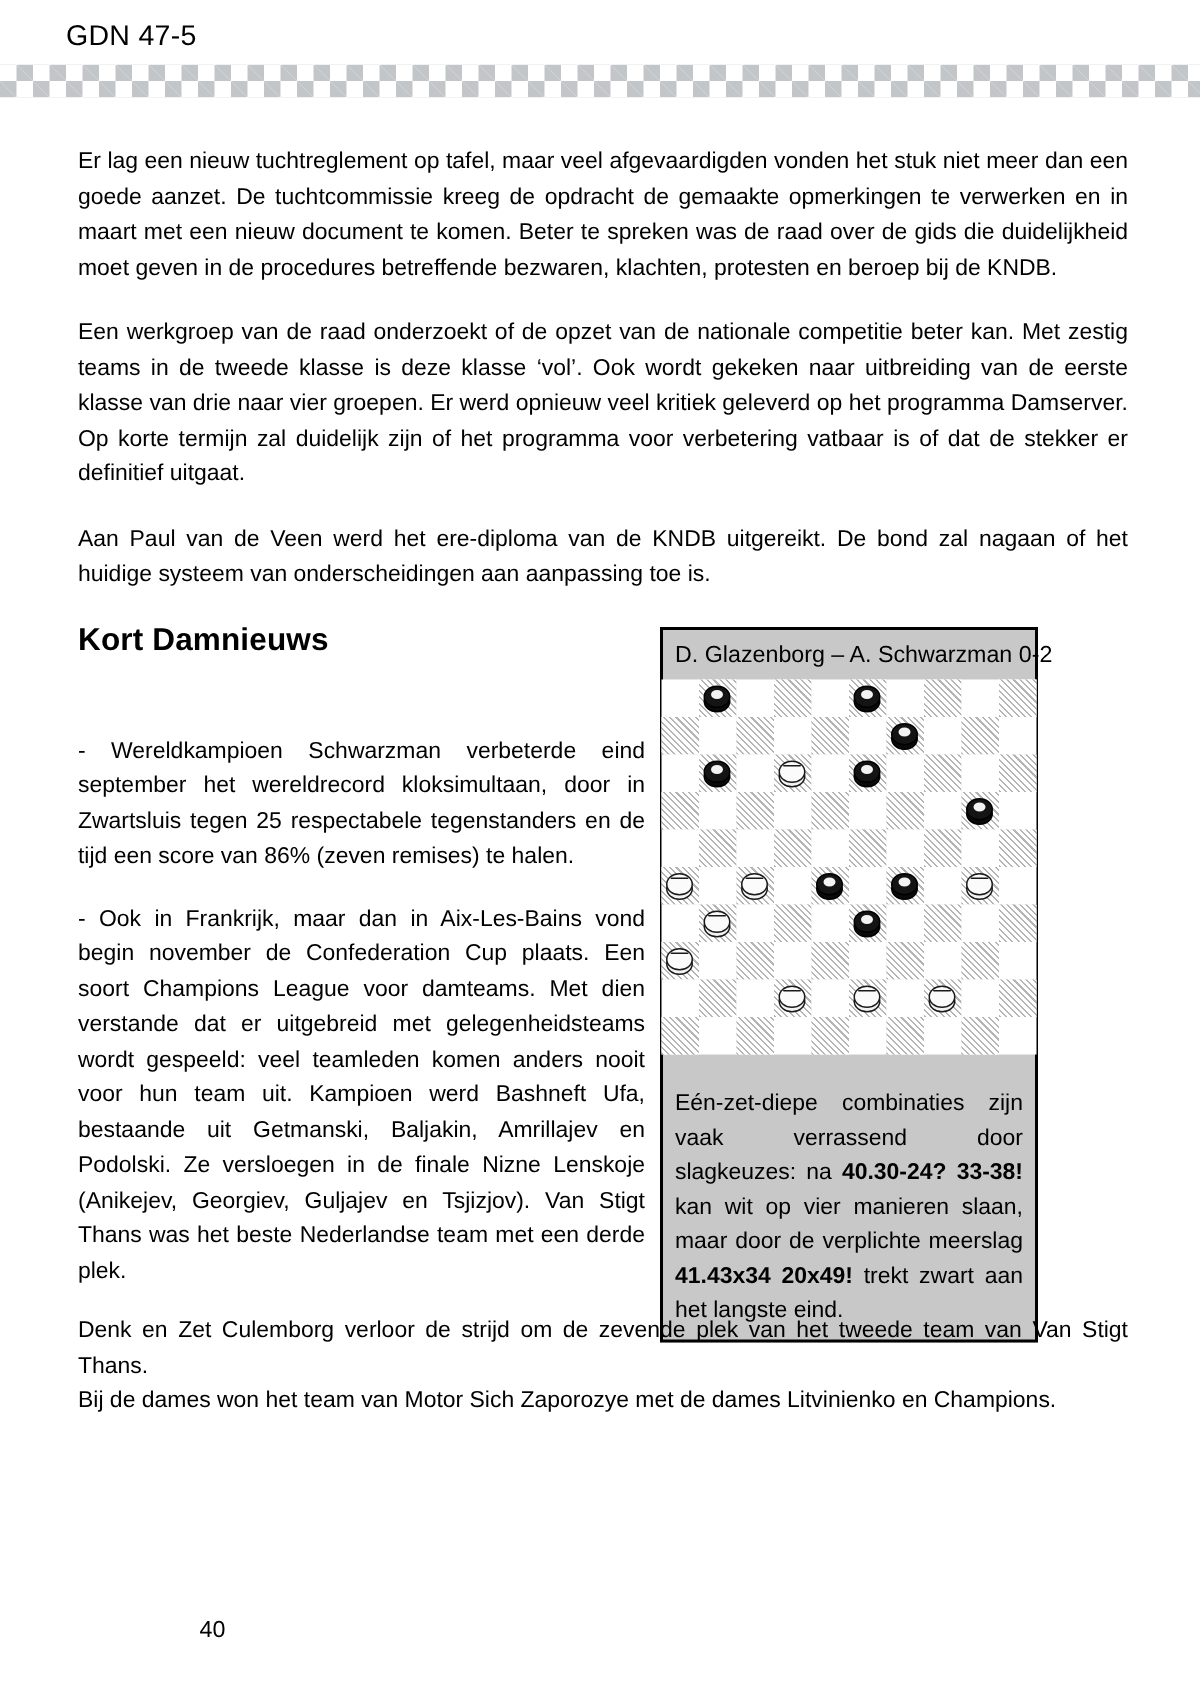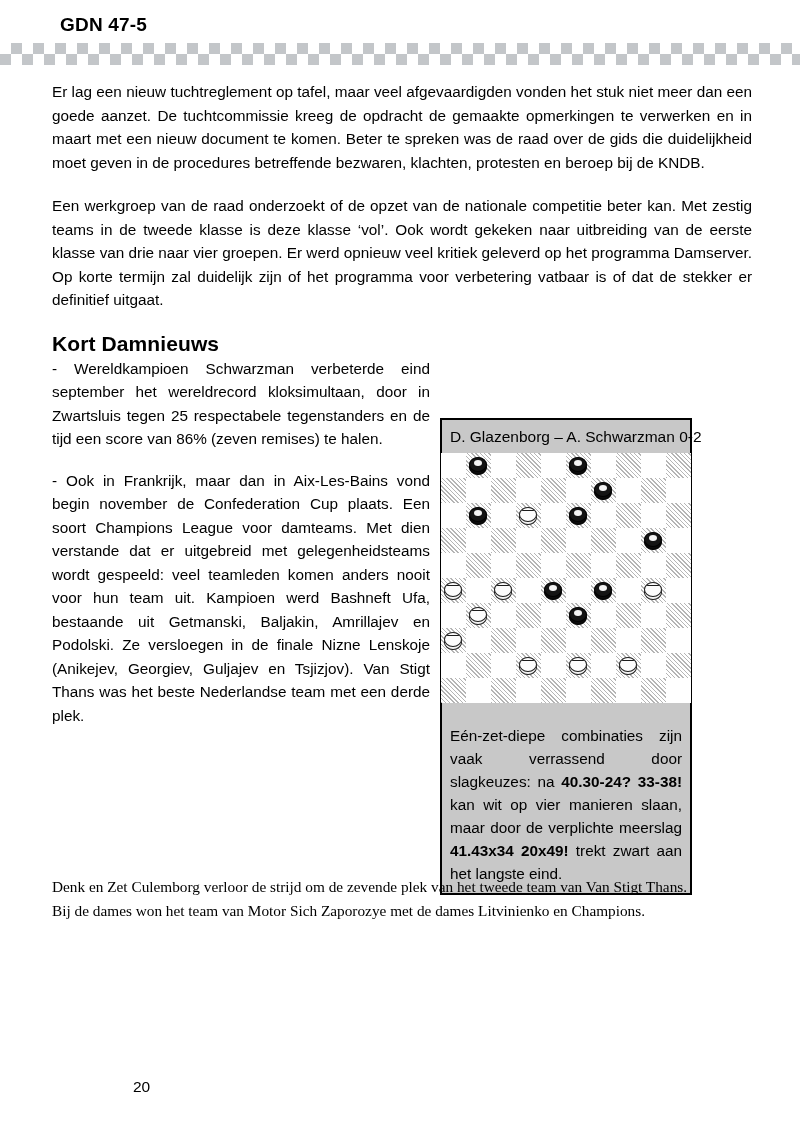--- a/index.html
+++ b/index.html
@@ -17,69 +17,70 @@
   }
 
   
   .page-header {
     position: absolute;
     left: 0; top: 0;
     width: 800px;
   }
   .header-title {
     position: absolute;
-    left: 60px;
+    left: 44px;
     top: 14px;
     font-size: 19px;
-    font-weight: bold;
+    font-weight: normal;
     letter-spacing: 0.2px;
   }
   .checker-strip {
     position: absolute;
     left: 0;
     top: 43px;
     width: 800px;
     height: 22px;
     background-color: #ffffff;
     background-image:
       linear-gradient(45deg, #c3c6c9 25%, transparent 25%, transparent 75%, #c3c6c9 75%),
       linear-gradient(45deg, #c3c6c9 25%, transparent 25%, transparent 75%, #c3c6c9 75%);
     background-size: 22px 22px;
     background-position: 0 0, 11px 11px;
   }
 
   
   .content {
     position: absolute;
     left: 52px;
-    top: 80px;
+    top: 96px;
     width: 700px;
   }
   p.para {
     margin: 0 0 20px 0;
     font-size: 15.3px;
     line-height: 23.5px;
     text-align: justify;
     text-justify: inter-word;
   }
   h2.section-heading {
-    margin: 10px 0 1px 0;
+    margin: 10px 0 16px 0;
     font-size: 21px;
     font-weight: bold;
     letter-spacing: 0.1px;
   }
 
   
   .columns {
     position: relative;
     width: 700px;
   }
   .left-col {
     width: 378px;
     float: left;
+    margin-top: 34px;
   }
   .left-col p {
     margin: 0 0 18px 0;
     font-size: 15.3px;
     line-height: 23.5px;
     text-align: justify;
     text-justify: inter-word;
   }
 
   
@@ -188,21 +189,20 @@
     left: 52px;
     top: 875px;
     width: 700px;
   }
   .tail p {
     margin: 0;
     font-size: 15.3px;
     line-height: 23.5px;
     text-align: justify;
     text-justify: inter-word;
-    font-family: Liberation Serif, serif;
   }
 
   
   .page-number {
     position: absolute;
     left: 133px;
     top: 1078px;
     font-size: 15.5px;
   }
 </style>
@@ -211,20 +211,21 @@
 
 <div class="page-header">
   <div class="header-title">GDN 47-5</div>
   <div class="checker-strip"></div>
 </div>
 
 <div class="content">
 
   <p class="para">Er lag een nieuw tuchtreglement op tafel, maar veel afgevaardigden vonden het stuk niet meer dan een goede aanzet. De tuchtcommissie kreeg de opdracht de gemaakte opmerkingen te verwerken en in maart met een nieuw document te komen. Beter te spreken was de raad over de gids die duidelijkheid moet geven in de procedures betreffende bezwaren, klachten, protesten en beroep bij de KNDB.</p>
   <p class="para">Een werkgroep van de raad onderzoekt of de opzet van de nationale competitie beter kan. Met zestig teams in de tweede klasse is deze klasse ‘vol’. Ook wordt gekeken naar uitbreiding van de eerste klasse van drie naar vier groepen. Er werd opnieuw veel kritiek geleverd op het programma Damserver. Op korte termijn zal duidelijk zijn of het programma voor verbetering vatbaar is of dat de stekker er definitief uitgaat.</p>
+  <p class="para">Aan Paul van de Veen werd het ere-diploma van de KNDB uitgereikt. De bond zal nagaan of het huidige systeem van onderscheidingen aan aanpassing toe is.</p>
 
   <h2 class="section-heading">Kort Damnieuws</h2>
 
   <div class="columns">
     <div class="left-col">
       <p>- Wereldkampioen Schwarzman verbeterde eind september het wereldrecord kloksimultaan, door in Zwartsluis tegen 25 respectabele tegenstanders en de tijd een score van 86% (zeven remises) te halen.</p>
       <p>- Ook in Frankrijk, maar dan in Aix-Les-Bains vond begin november de Confederation Cup plaats. Een soort Champions League voor damteams. Met dien verstande dat er uitgebreid met gelegenheidsteams wordt gespeeld: veel teamleden komen anders nooit voor hun team uit. Kampioen werd Bashneft Ufa, bestaande uit Getmanski, Baljakin, Amrillajev en Podolski. Ze versloegen in de finale Nizne Lenskoje (Anikejev, Georgiev, Guljajev en Tsjizjov). Van Stigt Thans was het beste Nederlandse team met een derde plek.</p>
     </div>
   </div>
 </div>
@@ -446,13 +447,13 @@
   <div class="diagram-caption">
     <span>Eén-zet-diepe combinaties zijn vaak verrassend door slagkeuzes: na </span><b>40.30-24? 33-38!</b><span> kan wit op vier manieren slaan, maar door de verplichte meerslag </span><b>41.43x34 20x49!</b><span> trekt zwart aan het langste eind.</span>
   </div>
 </div>
 
 <div class="tail">
   <p>Denk en Zet Culemborg verloor de strijd om de zevende plek van het tweede team van Van Stigt Thans.</p>
   <p>Bij de dames won het team van Motor Sich Zaporozye met de dames Litvinienko en Champions.</p>
 </div>
 
-<div class="page-number">20</div>
+<div class="page-number">40</div>
 
 </body></html>

